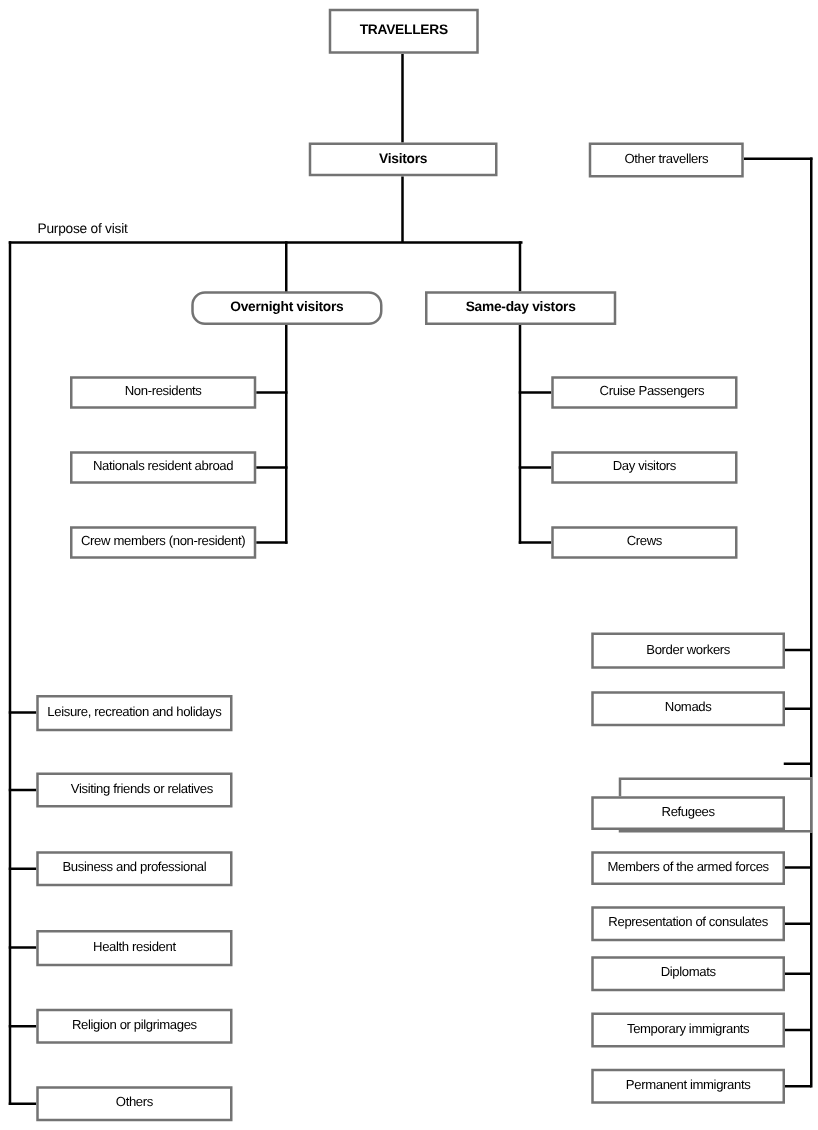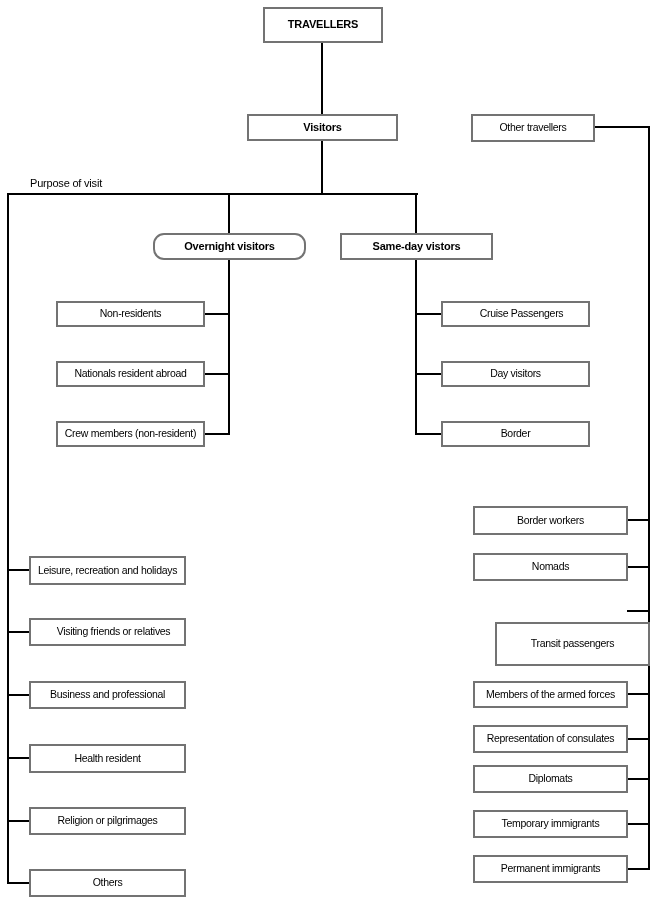--- a/index.html
+++ b/index.html
@@ -91,31 +91,32 @@
 
   <div class="box bold b2" style="left:153px;top:233px;width:153px;height:27px;border-radius:11px;">Overnight visitors</div>
   <div class="box bold b2" style="left:340px;top:233px;width:153px;height:27px;">Same-day vistors</div>
 
   <div class="box b2" style="left:56px;top:301px;width:149px;height:26px;">Non-residents</div>
   <div class="box b2" style="left:56px;top:361px;width:149px;height:26px;">Nationals resident abroad</div>
   <div class="box b2" style="left:56px;top:421px;width:149px;height:26px;">Crew members (non-resident)</div>
 
   <div class="box b2" style="left:441px;top:301px;width:149px;height:26px;padding-left:12px;">Cruise Passengers</div>
   <div class="box b2" style="left:441px;top:361px;width:149px;height:26px;">Day visitors</div>
-  <div class="box b2" style="left:441px;top:421px;width:149px;height:26px;">Border</div>
+  <div class="box b2" style="left:441px;top:421px;width:149px;height:26px;">Crews</div>
 
   <div class="box b2" style="left:29px;top:556px;width:157px;height:29px;">Leisure, recreation and holidays</div>
   <div class="box b2" style="left:29px;top:618px;width:157px;height:28px;padding-left:12px;">Visiting friends or relatives</div>
   <div class="box b2" style="left:29px;top:681px;width:157px;height:28px;">Business and professional</div>
   <div class="box b2" style="left:29px;top:744px;width:157px;height:29px;">Health resident</div>
   <div class="box b2" style="left:29px;top:807px;width:157px;height:28px;">Religion or pilgrimages</div>
   <div class="box b2" style="left:29px;top:869px;width:157px;height:28px;">Others</div>
 
   <div class="box" style="left:473px;top:506px;width:155px;height:29px;">Border workers</div>
   <div class="box" style="left:473px;top:553px;width:155px;height:28px;">Nomads</div>
   <div class="box" style="left:495px;top:597px;width:155px;height:44px;margin-top:25px;">Transit passengers</div>
+  <div class="box" style="left:473px;top:637px;width:155px;height:27px;">Refugees</div>
   <div class="box" style="left:473px;top:681px;width:155px;height:27px;">Members of the armed forces</div>
   <div class="box" style="left:473px;top:725px;width:155px;height:28px;">Representation of consulates</div>
   <div class="box" style="left:473px;top:765px;width:155px;height:28px;">Diplomats</div>
   <div class="box" style="left:473px;top:810px;width:155px;height:28px;">Temporary immigrants</div>
   <div class="box" style="left:473px;top:855px;width:155px;height:28px;">Permanent immigrants</div>
 
 </div>
 
 </body></html>

